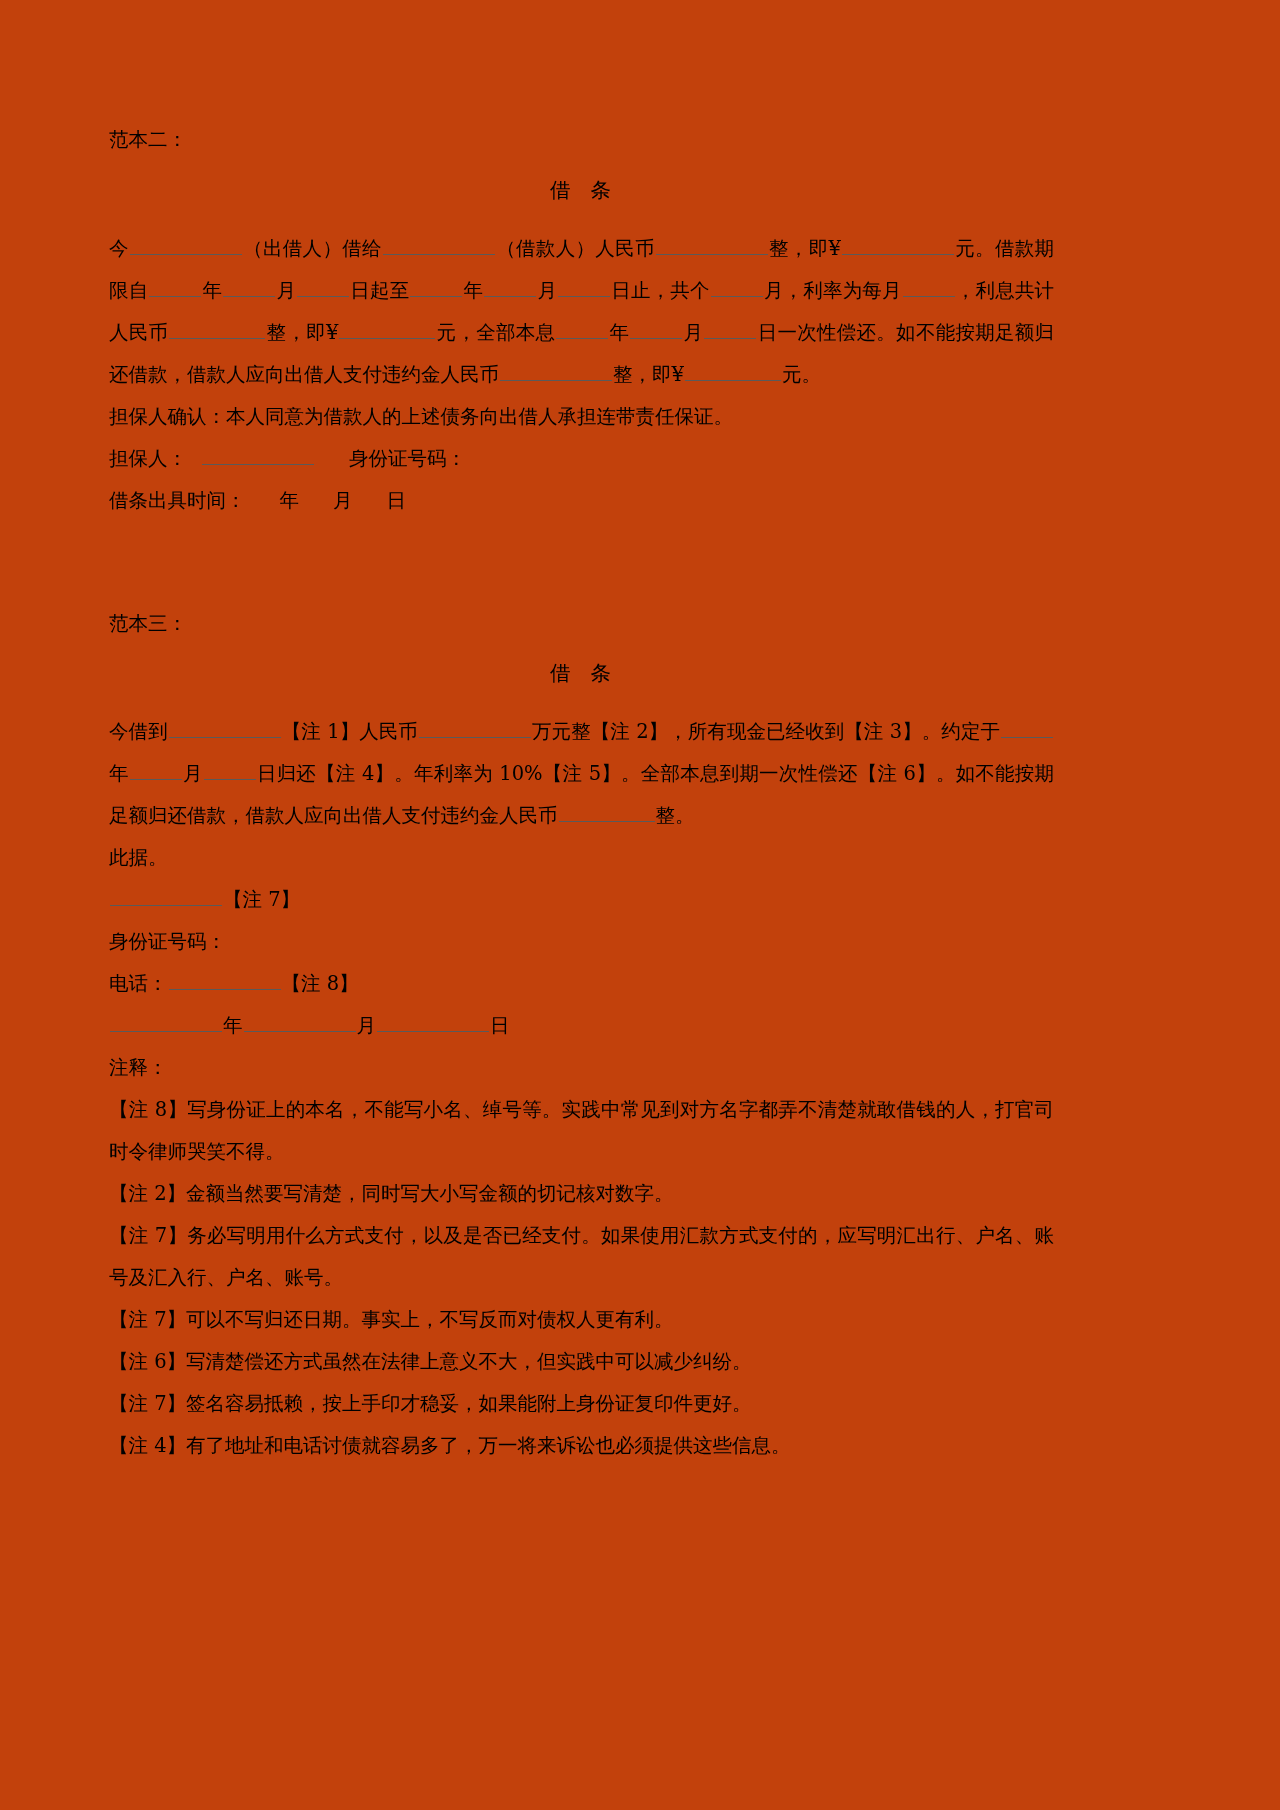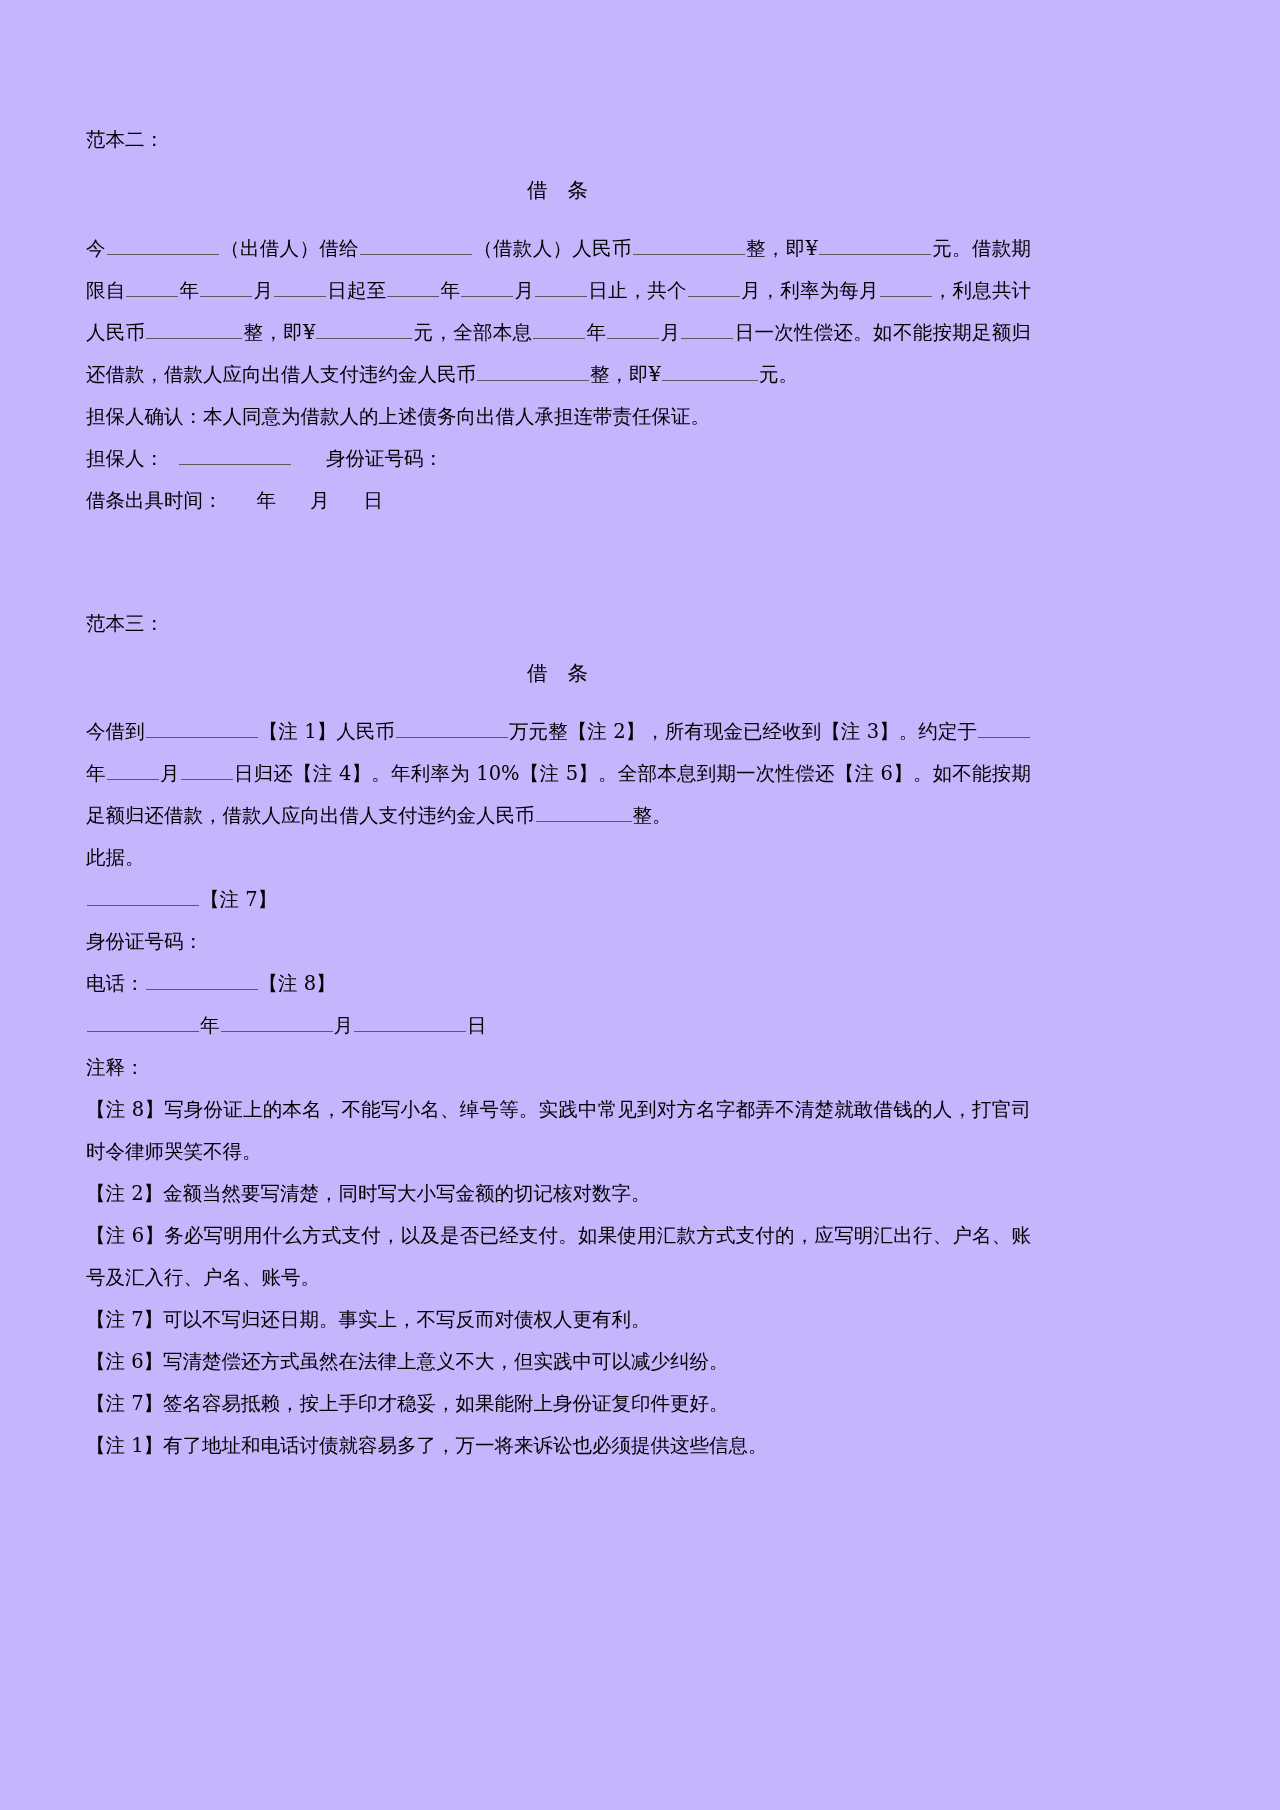--- a/index.html
+++ b/index.html
@@ -4,24 +4,24 @@
 <style>
   html, body {
     margin: 0;
     padding: 0;
     background: #ffffff;
   }
   .page {
     position: relative;
     width: 1280px;
     height: 1810px;
-    background: #c4b5fd;
+    background: #c2410c;
     margin: 0 auto;
     box-sizing: border-box;
-    padding: 130px 170px 0 86px;
+    padding: 130px 170px 0 109px;
     font-family: "DejaVu Serif", "Liberation Serif", serif;
     color: #000000;
   }
   .doc-body {
     width: 945px;
   }
   p {
     margin: 0;
   }
   .label-line {
@@ -117,20 +117,20 @@
 
 
     <p class="sig-line"><span>电话：</span><span class="blank b-xl"></span><span>【注 8】</span></p>
 
     <p class="sig-line"><span class="blank b-xl"></span><span>年</span><span class="blank b-xl"></span><span>月</span><span class="blank b-xl"></span><span>日</span></p>
 
     <p class="notes-head">注释：</p>
 
     <p class="note">【注 8】写身份证上的本名，不能写小名、绰号等。实践中常见到对方名字都弄不清楚就敢借钱的人，打官司时令律师哭笑不得。</p>
     <p class="note">【注 2】金额当然要写清楚，同时写大小写金额的切记核对数字。</p>
-    <p class="note">【注 6】务必写明用什么方式支付，以及是否已经支付。如果使用汇款方式支付的，应写明汇出行、户名、账号及汇入行、户名、账号。</p>
+    <p class="note">【注 7】务必写明用什么方式支付，以及是否已经支付。如果使用汇款方式支付的，应写明汇出行、户名、账号及汇入行、户名、账号。</p>
     <p class="note">【注 7】可以不写归还日期。事实上，不写反而对债权人更有利。</p>
     <p class="note">【注 6】写清楚偿还方式虽然在法律上意义不大，但实践中可以减少纠纷。</p>
     <p class="note">【注 7】签名容易抵赖，按上手印才稳妥，如果能附上身份证复印件更好。</p>
-    <p class="note">【注 1】有了地址和电话讨债就容易多了，万一将来诉讼也必须提供这些信息。</p>
+    <p class="note">【注 4】有了地址和电话讨债就容易多了，万一将来诉讼也必须提供这些信息。</p>
 
   </div>
 </div>
 
 </body></html>

